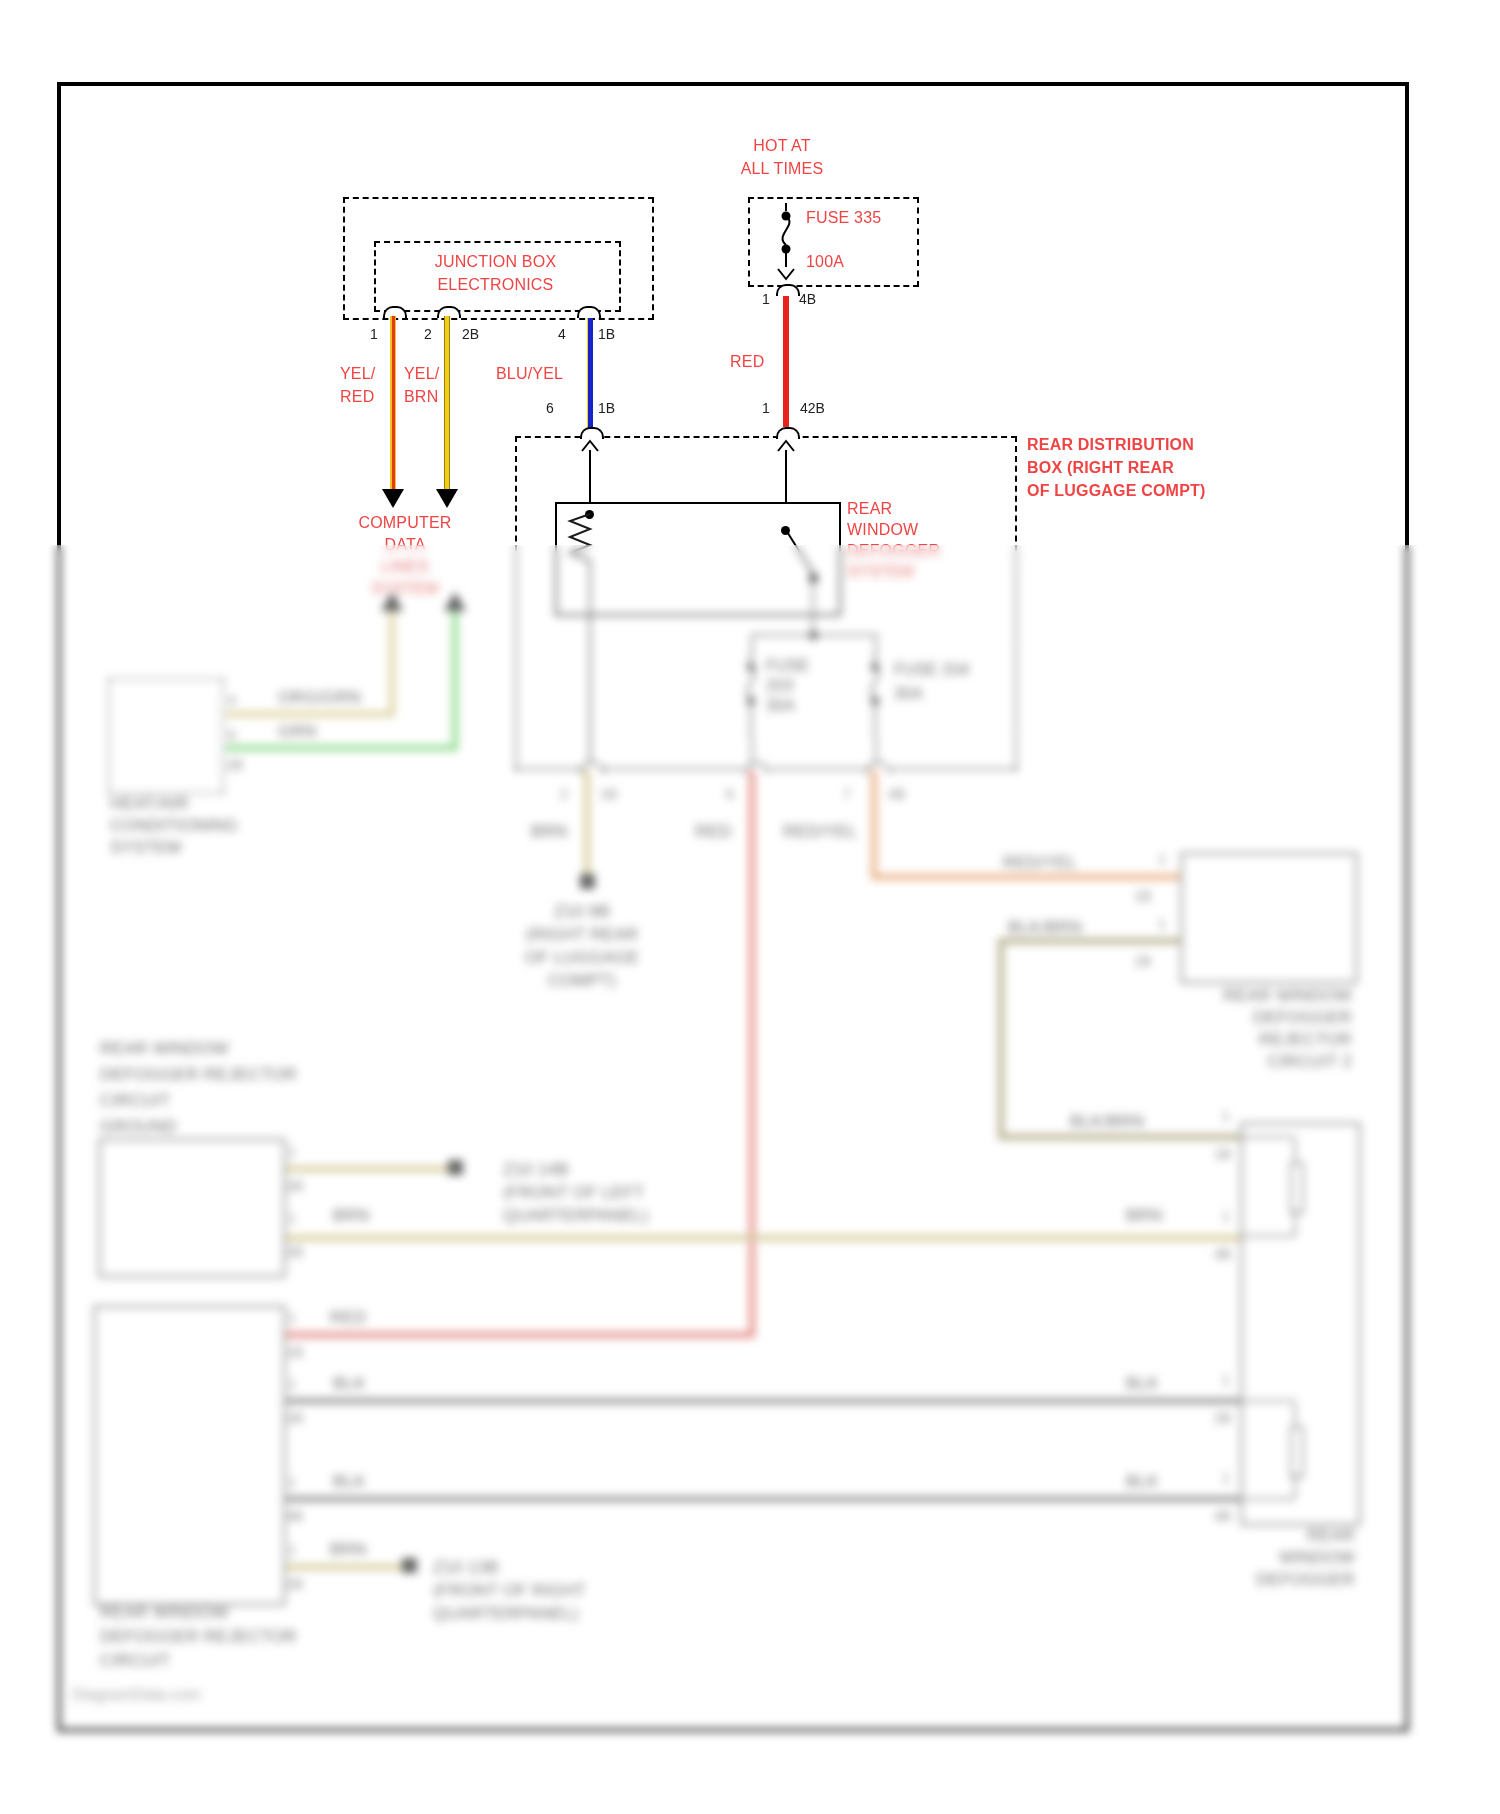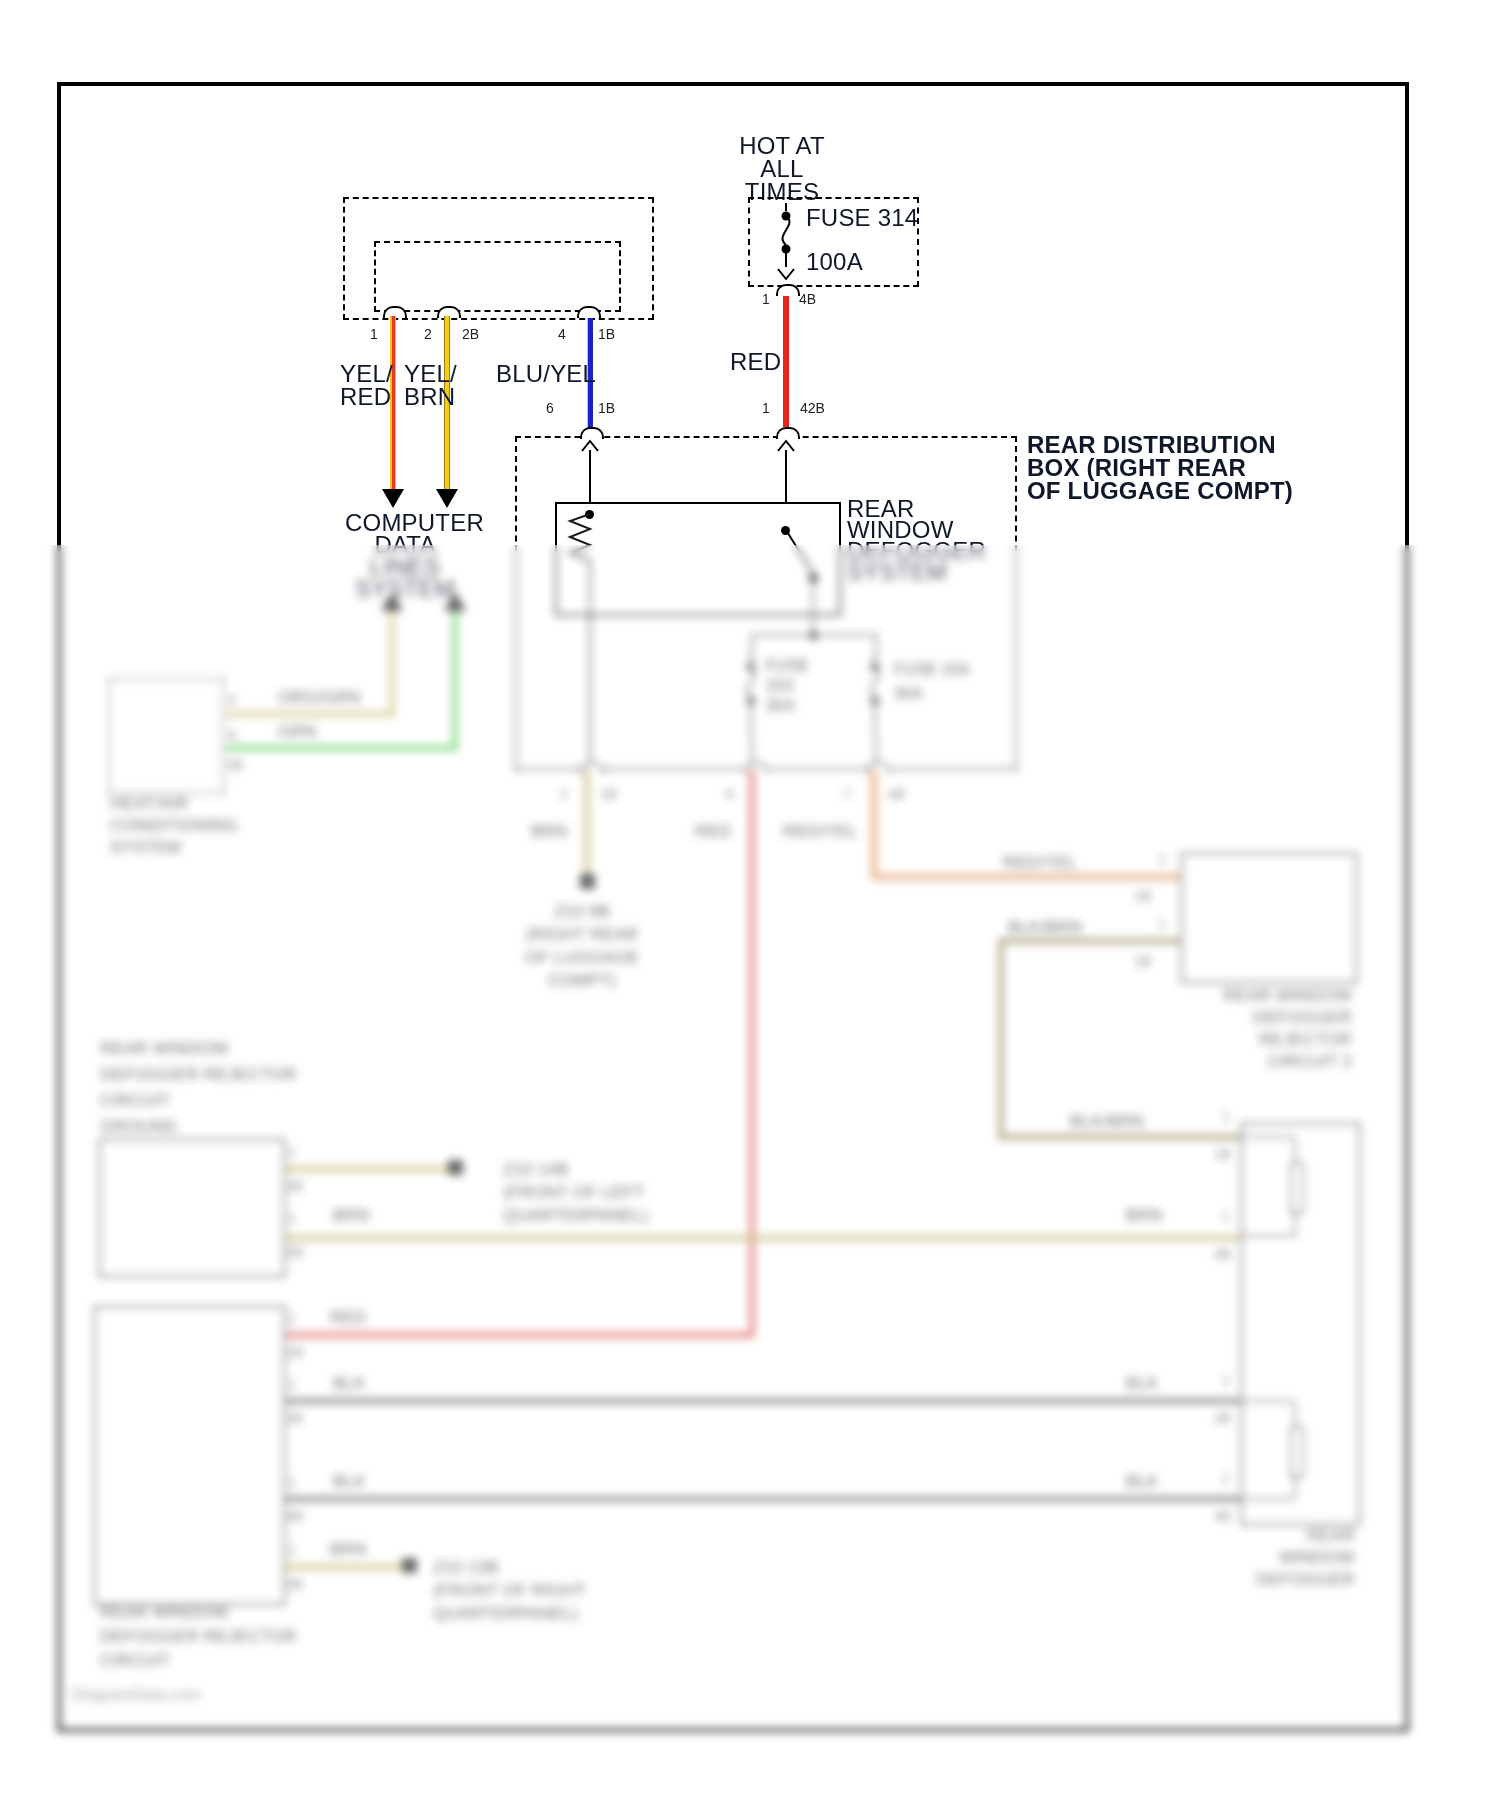--- a/index.html
+++ b/index.html
@@ -1,19 +1,19 @@
 <!DOCTYPE html>
 <html><head>
 <meta charset="utf-8">
 <style>
   html,body{margin:0;padding:0;background:#fff;}
   body{width:1500px;height:1814px;position:relative;font-family:"Liberation Sans",sans-serif;overflow:hidden;}
   #diagram{position:absolute;left:0;top:0;width:1500px;height:1814px;}
   .abs{position:absolute;}
-  .lbl{position:absolute;font-size:24px;line-height:23px;color:#0f172a;white-space:pre-line;letter-spacing:.2px;}
+  .lbl{position:absolute;font-size:16px;line-height:23px;color:#ef4444;white-space:pre-line;letter-spacing:.2px;}
   .lbl.sm{font-size:17px;line-height:23px;}
   .lbl.xs{font-size:16px;line-height:20px;}
   .lbl.r{text-align:right;}
   .lbl.c{text-align:center;}
   .lbl.blr{color:#3d3d3d;}
   .pin{position:absolute;font-size:14px;color:#222;}
   .pin.blr{color:#5a5a5a;}
   .hl{position:absolute;height:2px;background:#000;}
   .vl{position:absolute;width:2px;background:#000;}
   .gy{background:#5f5f5f;}
@@ -36,20 +36,22 @@
 </style>
 </head>
 <body>
 
 <div id="diagram">
 
   <div class="abs" style="left:57px;top:82px;width:1344px;height:1642px;border:4px solid #000;"></div>
 
   <div class="dbox" style="left:343px;top:197px;width:307px;height:119px;"></div>
   <div class="dbox" style="left:374px;top:241px;width:243px;height:67px;"></div>
+  <div class="lbl c" style="left:374px;top:250px;width:243px;">JUNCTION BOX
+ELECTRONICS</div>
 
   <div class="cup" style="left:383px;top:306px;"></div>
   <div class="cup" style="left:437px;top:306px;"></div>
   <div class="cup" style="left:577px;top:306px;"></div>
   <span class="pin" style="left:370px;top:326px;">1</span>
   <span class="pin" style="left:424px;top:326px;">2</span>
   <span class="pin" style="left:462px;top:326px;">2B</span>
   <span class="pin" style="left:558px;top:326px;">4</span>
   <span class="pin" style="left:598px;top:326px;">1B</span>
 
@@ -73,21 +75,21 @@
 ALL TIMES</div>
   <div class="dbox" style="left:748px;top:197px;width:167px;height:86px;"></div>
   <svg style="left:774px;top:203px;" width="24" height="80" viewBox="0 0 24 80">
     <line x1="12" y1="0" x2="12" y2="8" stroke="#000" stroke-width="2"></line>
     <circle cx="12" cy="13" r="4.5" fill="#000"></circle>
     <path d="M12,13 C24,22 0,32 12,42" fill="none" stroke="#000" stroke-width="2"></path>
     <circle cx="12" cy="46" r="4.5" fill="#000"></circle>
     <line x1="12" y1="46" x2="12" y2="64" stroke="#000" stroke-width="2"></line>
     <path d="M4,66 L12,76 L20,66" fill="none" stroke="#000" stroke-width="2"></path>
   </svg>
-  <div class="lbl" style="left:806px;top:206px;">FUSE 314</div>
+  <div class="lbl" style="left:806px;top:206px;">FUSE 335</div>
   <div class="lbl" style="left:806px;top:250px;">100A</div>
   <div class="cup" style="left:776px;top:284px;"></div>
   <span class="pin" style="left:762px;top:291px;">1</span>
   <span class="pin" style="left:799px;top:291px;">4B</span>
 
   <div class="wire" style="left:783px;top:296px;width:6px;height:131px;background:#e8241c;"></div>
   <div class="lbl" style="left:730px;top:350px;">RED</div>
   <span class="pin" style="left:762px;top:400px;">1</span>
   <span class="pin" style="left:800px;top:400px;">42B</span>
   <span class="pin" style="left:546px;top:400px;">6</span>

